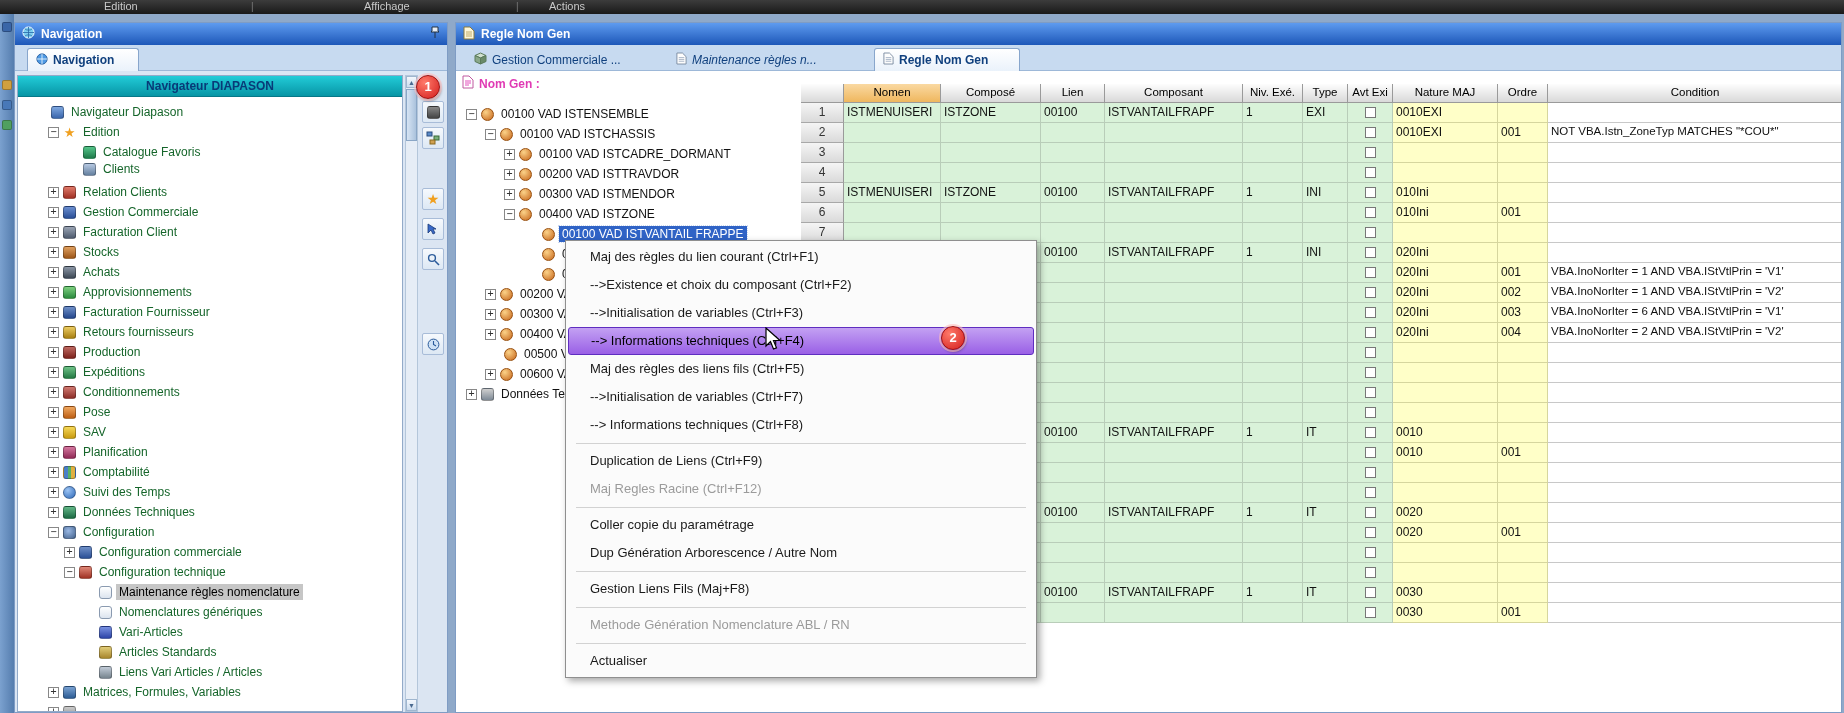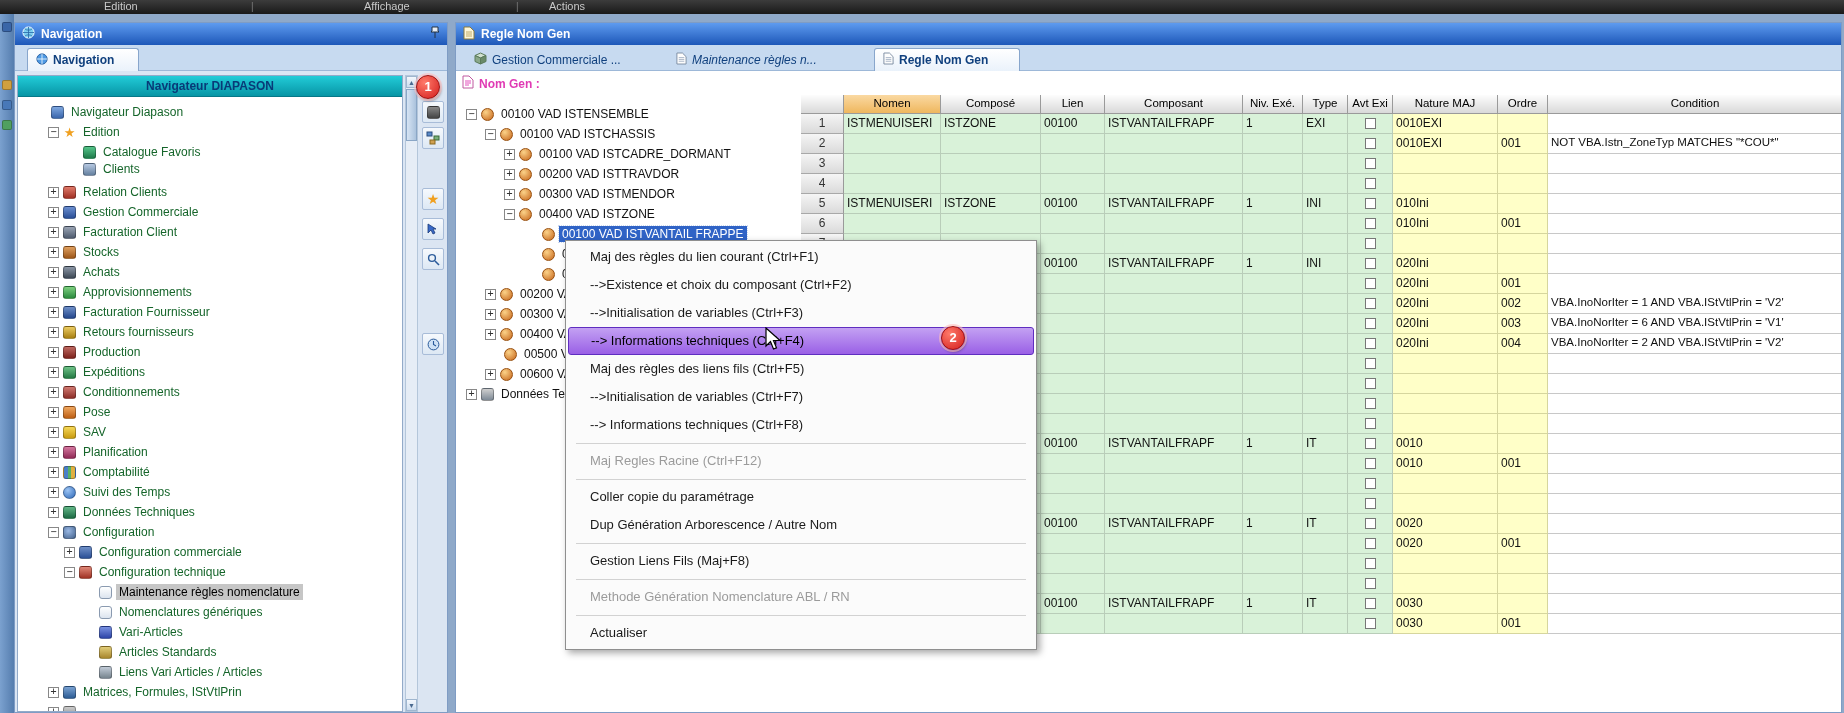--- a/index.html
+++ b/index.html
@@ -70,21 +70,21 @@
 
   
   #doc-panel{position:absolute;left:455px;top:22px;width:1387px;height:691px;background:#fff;border:1px solid #7f9cc4;box-sizing:border-box}
   #doc-body{position:absolute;left:0;top:48px;right:0;bottom:0;background:#fff;overflow:hidden}
   #gen-header{position:absolute;left:6px;top:4px;display:flex;gap:5px;align-items:center;font-size:12px;font-weight:bold;color:#e03ab4}
   .gitem{position:absolute;height:20px;display:flex;align-items:center;gap:4px;font-size:12px;color:#111;white-space:nowrap}
   .gitem .lbl{padding:1px 3px}
   .gitem.selected .lbl{background:#2f63c6;color:#fff;outline:1px dotted #cdd9ee}
 
   
-  #grid{position:absolute;left:345px;top:24px;width:1042px}
+  #grid{position:absolute;left:345px;top:13px;width:1042px}
   .grow{display:flex;height:20px;box-sizing:border-box}
   .grow.hd{height:19px}
   .gcell{box-sizing:border-box;border-right:1px solid #b9cdb9;border-bottom:1px solid #b9cdb9;font-size:12px;
     padding:2px 3px;overflow:hidden;white-space:nowrap;color:#111}
   .ghead{background:linear-gradient(#fdfdfd,#d9d9d9);border-right:1px solid #9a9a9a;border-bottom:1px solid #9a9a9a;
     text-align:center;font-size:11.5px;padding:2px 1px;color:#000}
   .ghead.orange{background:linear-gradient(#fad9a2,#efb75e)}
   .gnum{background:linear-gradient(#f5f5f5,#dadada);border-right:1px solid #9a9a9a;border-bottom:1px solid #a8a8a8;
     text-align:center;color:#333}
   .bg-green{background:#d9f2d9}
@@ -300,21 +300,21 @@
             <span class="lbl">Articles Standards</span>
           </div>
           <div class="titem" style="top: 586px; left: 62px;">
             <span class="spacer"></span>
             <span class="chip liens-icon"></span>
             <span class="lbl">Liens Vari Articles / Articles</span>
           </div>
           <div class="titem" style="top: 606px; left: 30px;">
             <span class="exp">+</span>
             <span class="chip matrice-icon"></span>
-            <span class="lbl">Matrices, Formules, IStVtlPrin</span>
+            <span class="lbl">Matrices, Formules, Variables</span>
           </div>
           <div class="titem" style="top: 626px; left: 30px;">
             <span class="exp">+</span>
             <span class="chip generic-icon"></span>
             <span class="lbl"></span>
           </div>
         </div>
     </div>
     <div id="nav-scroll">
       <span class="sbtn" style="top:0">▲</span>
@@ -617,20 +617,21 @@
             <div class="gcell bg-green" style="width: 100px;"></div>
             <div class="gcell bg-green" style="width: 64px;"></div>
             <div class="gcell bg-green" style="width: 138px;"></div>
             <div class="gcell bg-green" style="width: 60px;"></div>
             <div class="gcell bg-green" style="width: 45px;"></div>
             <div class="gcell bg-green" style="width: 45px;">
               <div class="cb"></div>
             </div>
             <div class="gcell bg-yellow" style="width: 105px;">020Ini</div>
             <div class="gcell bg-yellow" style="width: 50px;">001</div>
+            <div class="gcell bg-white" style="width: 295px;">VBA.InoNorIter = 1 AND VBA.IStVtlPrin = 'V1'</div>
           </div>
           <div class="grow">
             <div class="gcell gnum" style="width: 43px;">10</div>
             <div class="gcell bg-green" style="width: 97px;"></div>
             <div class="gcell bg-green" style="width: 100px;"></div>
             <div class="gcell bg-green" style="width: 64px;"></div>
             <div class="gcell bg-green" style="width: 138px;"></div>
             <div class="gcell bg-green" style="width: 60px;"></div>
             <div class="gcell bg-green" style="width: 45px;"></div>
             <div class="gcell bg-green" style="width: 45px;">
@@ -886,20 +887,21 @@
 
   <div id="context-menu">
       <div class="mrow">Maj des règles du lien courant (Ctrl+F1)</div>
       <div class="mrow">--&gt;Existence et choix du composant (Ctrl+F2)</div>
       <div class="mrow">--&gt;Initialisation de variables (Ctrl+F3)</div>
       <div class="mrow hl">--&gt; Informations techniques (Ctrl+F4)</div>
       <div class="mrow">Maj des règles des liens fils (Ctrl+F5)</div>
       <div class="mrow">--&gt;Initialisation de variables (Ctrl+F7)</div>
       <div class="mrow">--&gt; Informations techniques (Ctrl+F8)</div>
       <div class="menu-sep"></div>
+      <div class="mrow">Duplication de Liens (Ctrl+F9)</div>
       <div class="mrow disabled">Maj Regles Racine (Ctrl+F12)</div>
       <div class="menu-sep"></div>
       <div class="mrow">Coller copie du paramétrage</div>
       <div class="mrow">Dup Génération Arborescence / Autre Nom</div>
       <div class="menu-sep"></div>
       <div class="mrow">Gestion Liens Fils (Maj+F8)</div>
       <div class="menu-sep"></div>
       <div class="mrow disabled">Methode Génération Nomenclature ABL / RN</div>
       <div class="menu-sep"></div>
       <div class="mrow">Actualiser</div>

